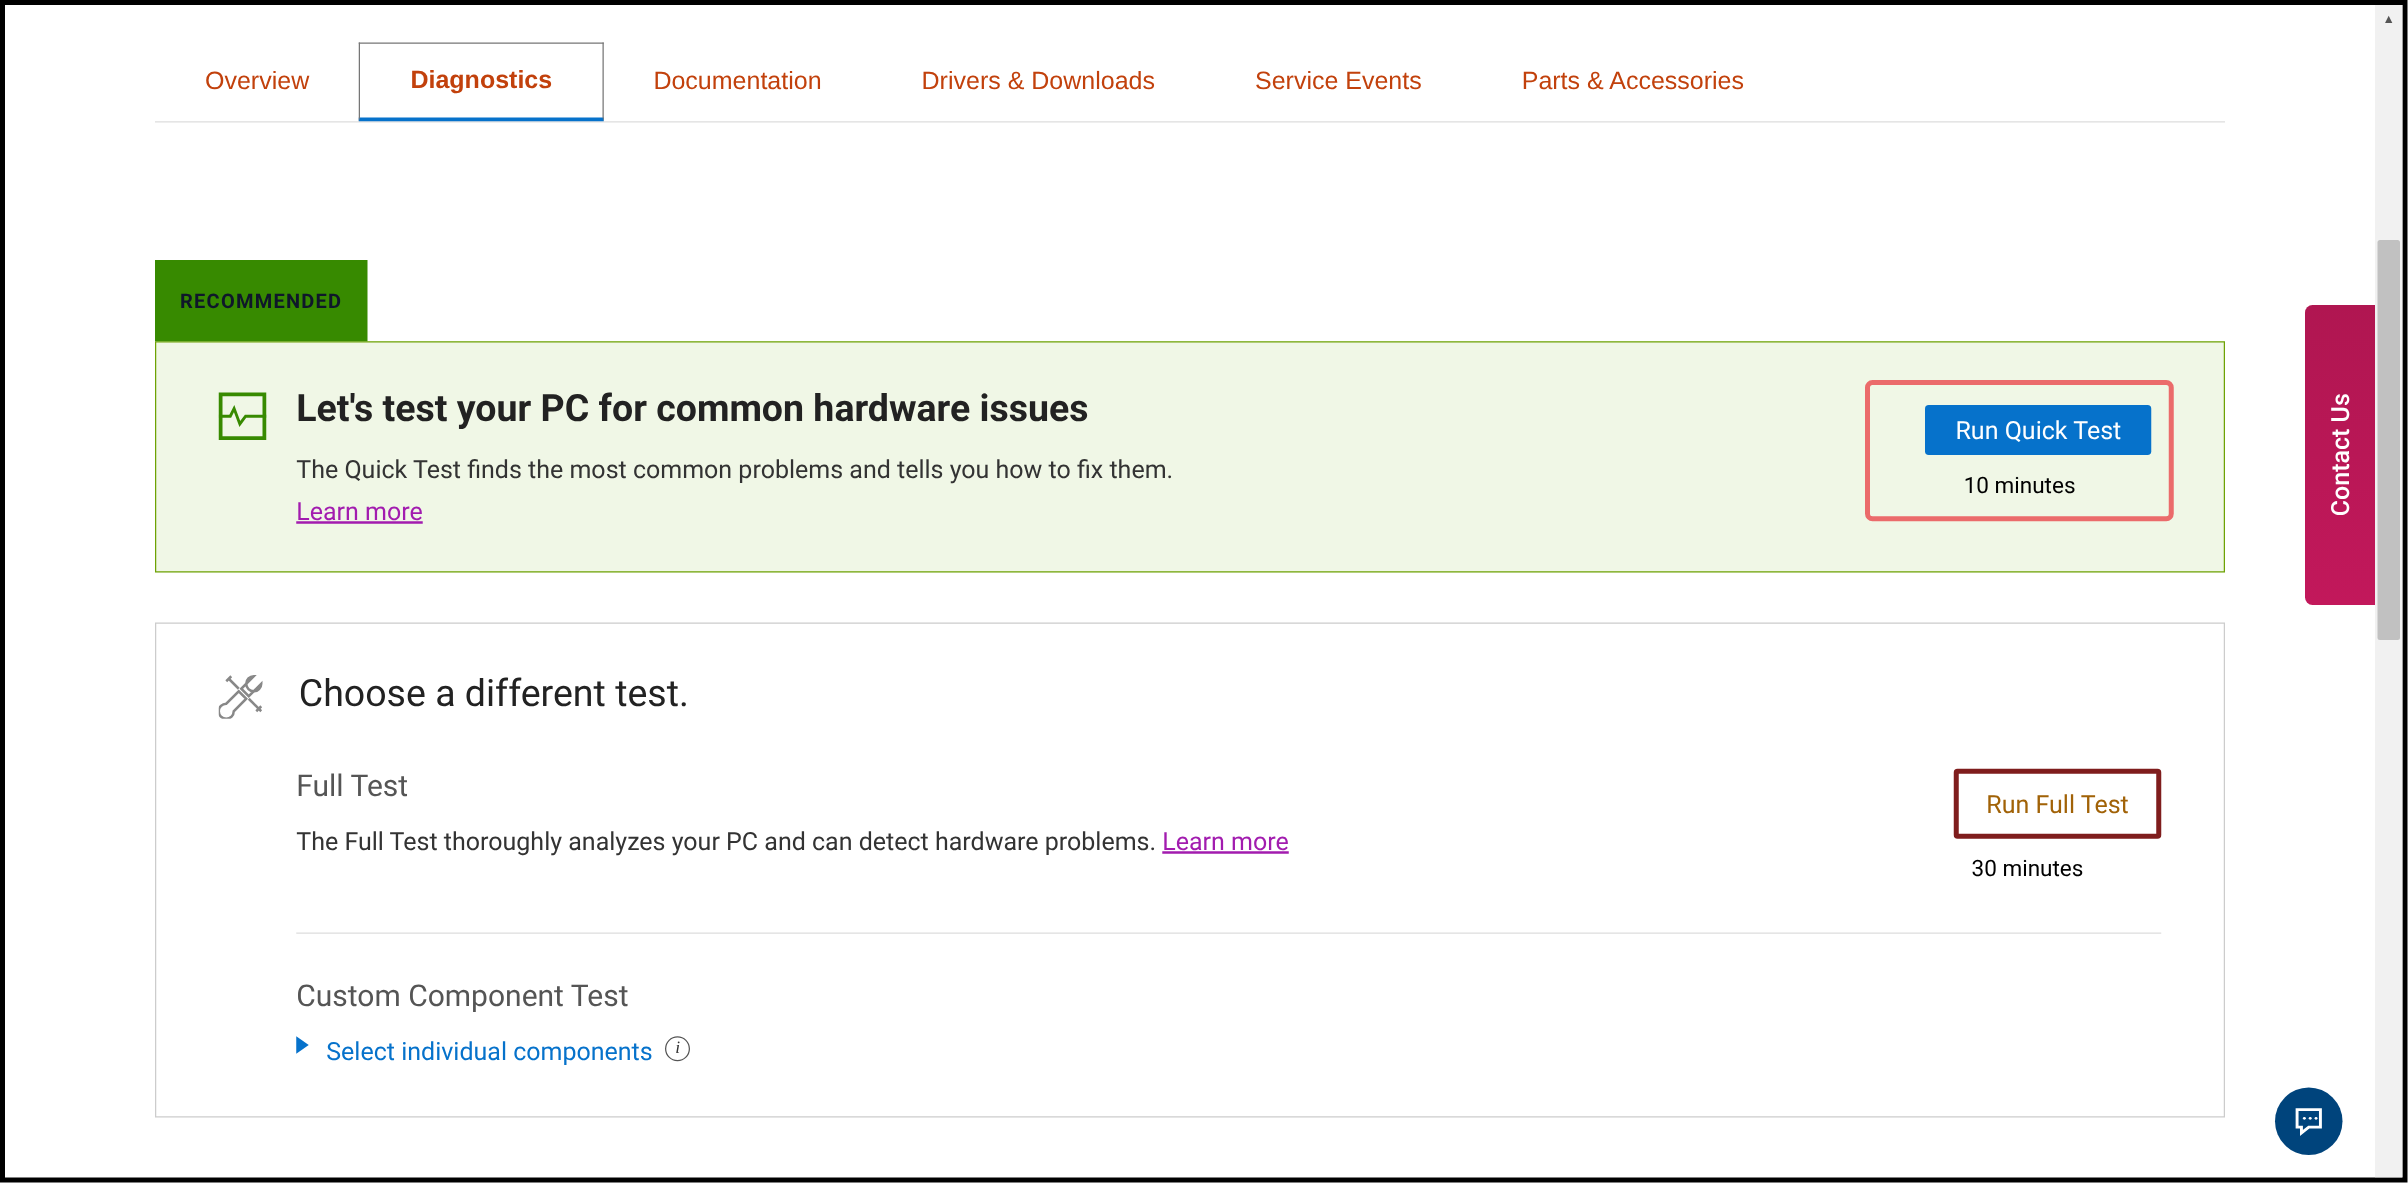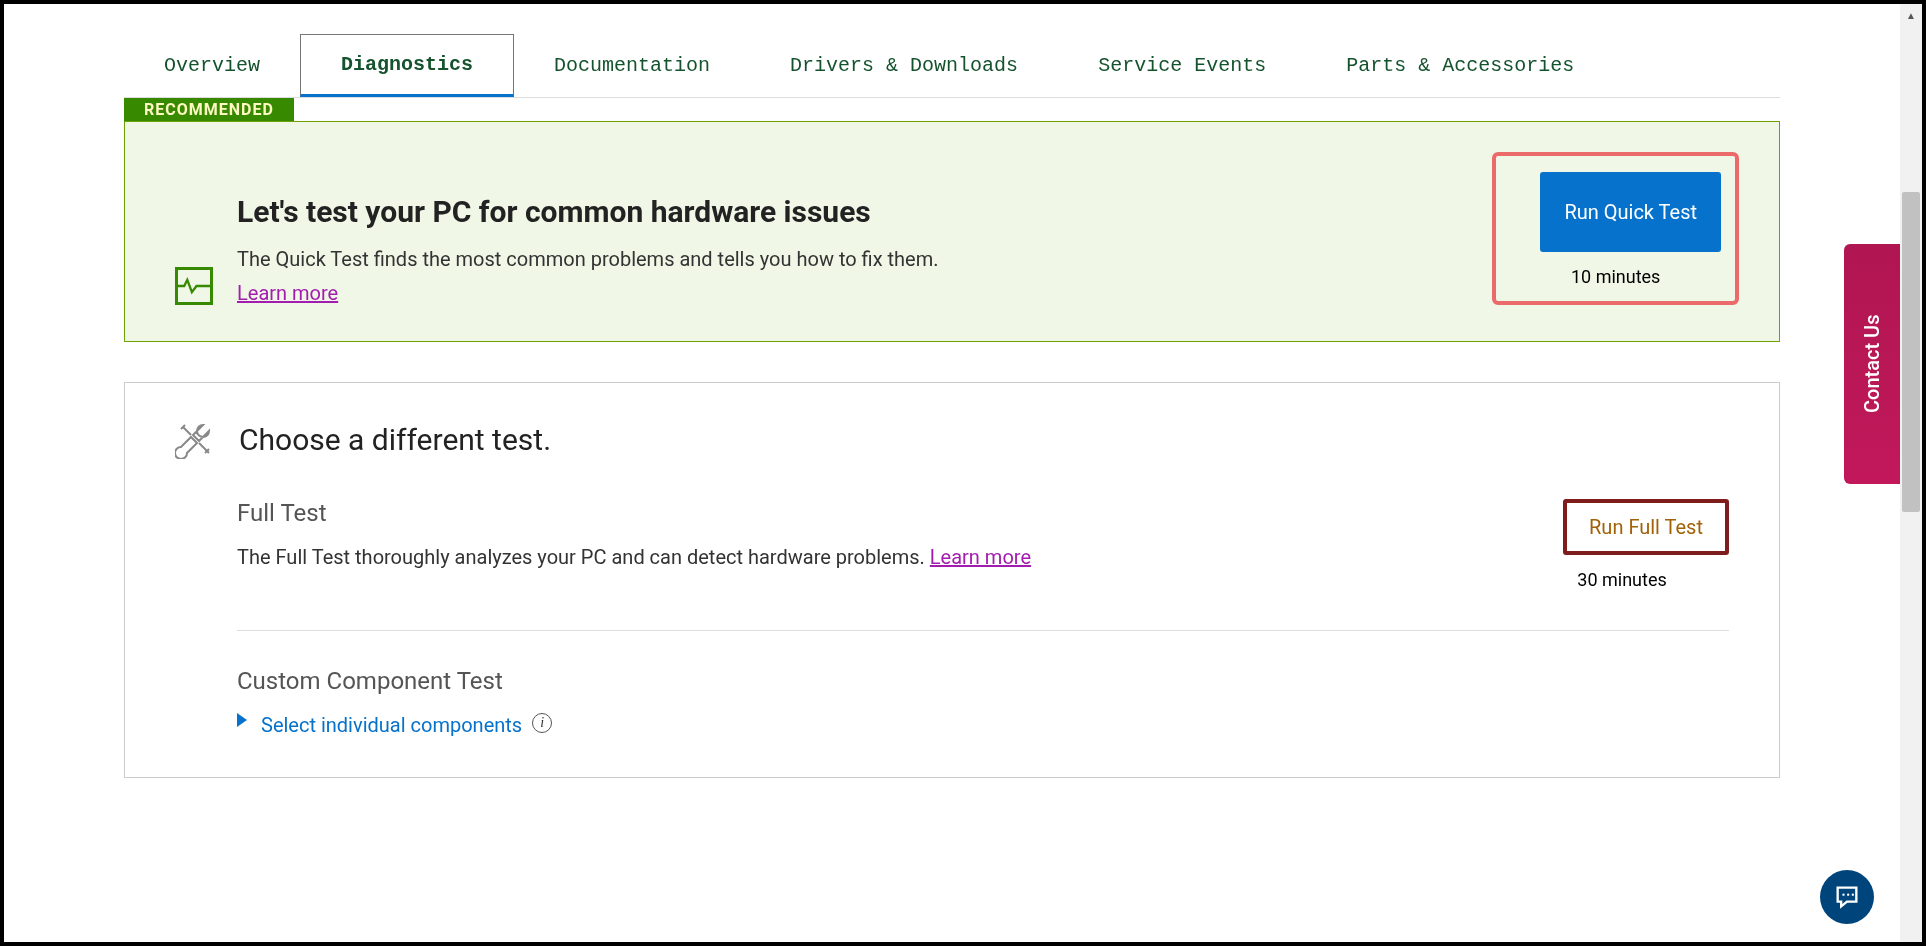--- a/index.html
+++ b/index.html
@@ -48,47 +48,48 @@
     }
     .tabs {
       display: flex;
       border-bottom: 1px solid #ddd;
       margin-top: 30px;
       padding: 0;
     }
     .tab {
       padding: 18px 40px;
       font-size: 20px;
-      color: #14532d;
+      color: #c2410c;
       cursor: pointer;
       position: relative;
       background: transparent;
       border: none;
-      font-family: Liberation Mono, monospace;
+      font-family: Liberation Sans, sans-serif;
     }
     .tab.active {
       font-weight: 700;
       border: 1px solid #767676;
       border-bottom: 3px solid #0672cb;
     }
     .badge-recommended {
       display: inline-block;
       background: #378a00;
-      color: #fef9c3;
+      color: #0f172a;
       font-weight: 700;
       font-size: 16px;
-      padding: 2px 20px;
+      padding: 23px 20px;
       letter-spacing: 1px;
+      margin-top: 110px;
     }
     .card-recommended {
       border: 1px solid #6ea204;
       background: #f0f7e6;
       padding: 36px 40px 36px 50px;
       display: flex;
-      align-items: flex-end;
+      align-items: flex-start;
     }
     .icon-heartbeat {
       width: 38px;
       height: 38px;
       border: 3px solid #378a00;
       position: relative;
       margin-right: 24px;
       margin-top: 4px;
       flex-shrink: 0;
     }
@@ -124,21 +125,21 @@
       text-align: center;
       border: 4px solid #eb6b6b;
       border-radius: 6px;
       padding: 16px 14px 14px 14px;
       margin-top: -6px;
     }
     .btn-primary {
       background: #0672cb;
       color: #fff;
       border: none;
-      padding: 28px 24px;
+      padding: 8px 24px;
       font-size: 20px;
       border-radius: 3px;
       cursor: pointer;
       font-family: inherit;
       white-space: nowrap;
       margin-left: 30px;
     }
     .btn-secondary {
       background: #fff;
       color: #a16207;

